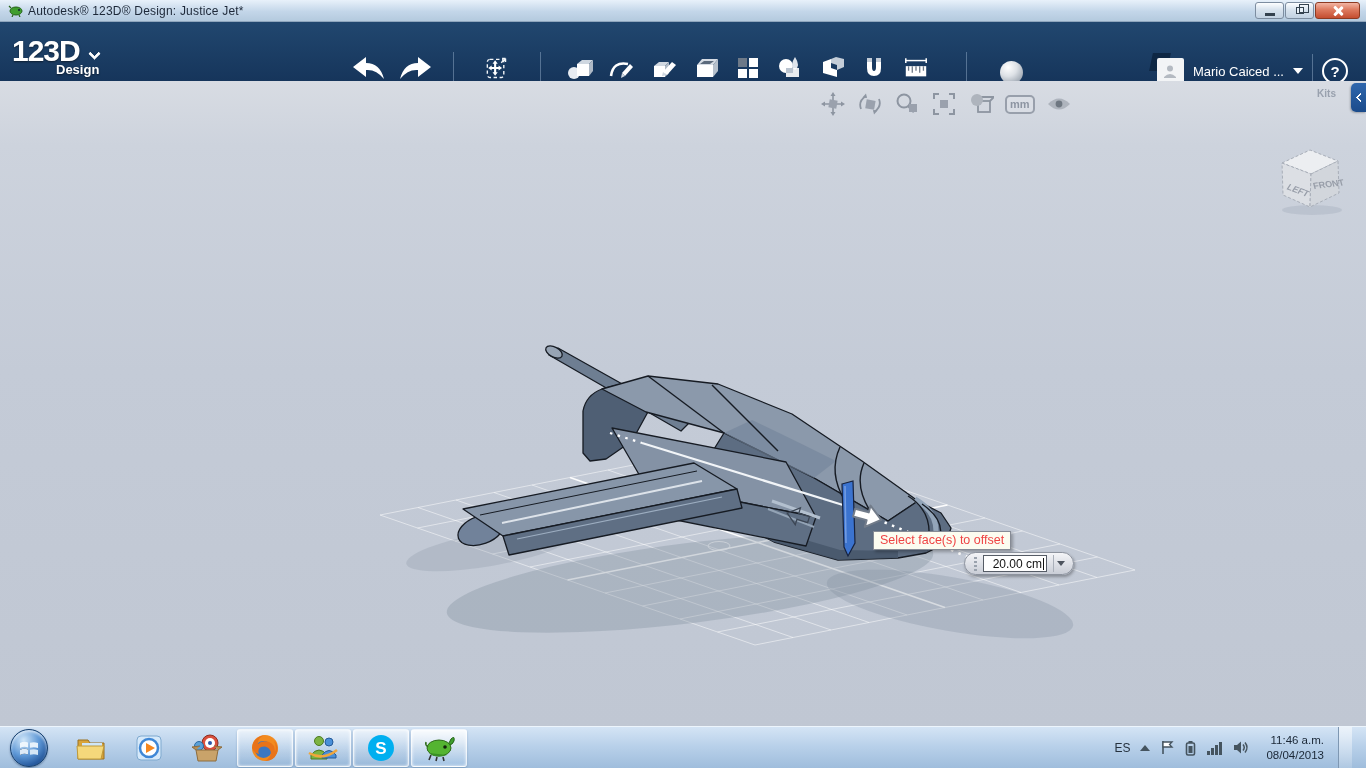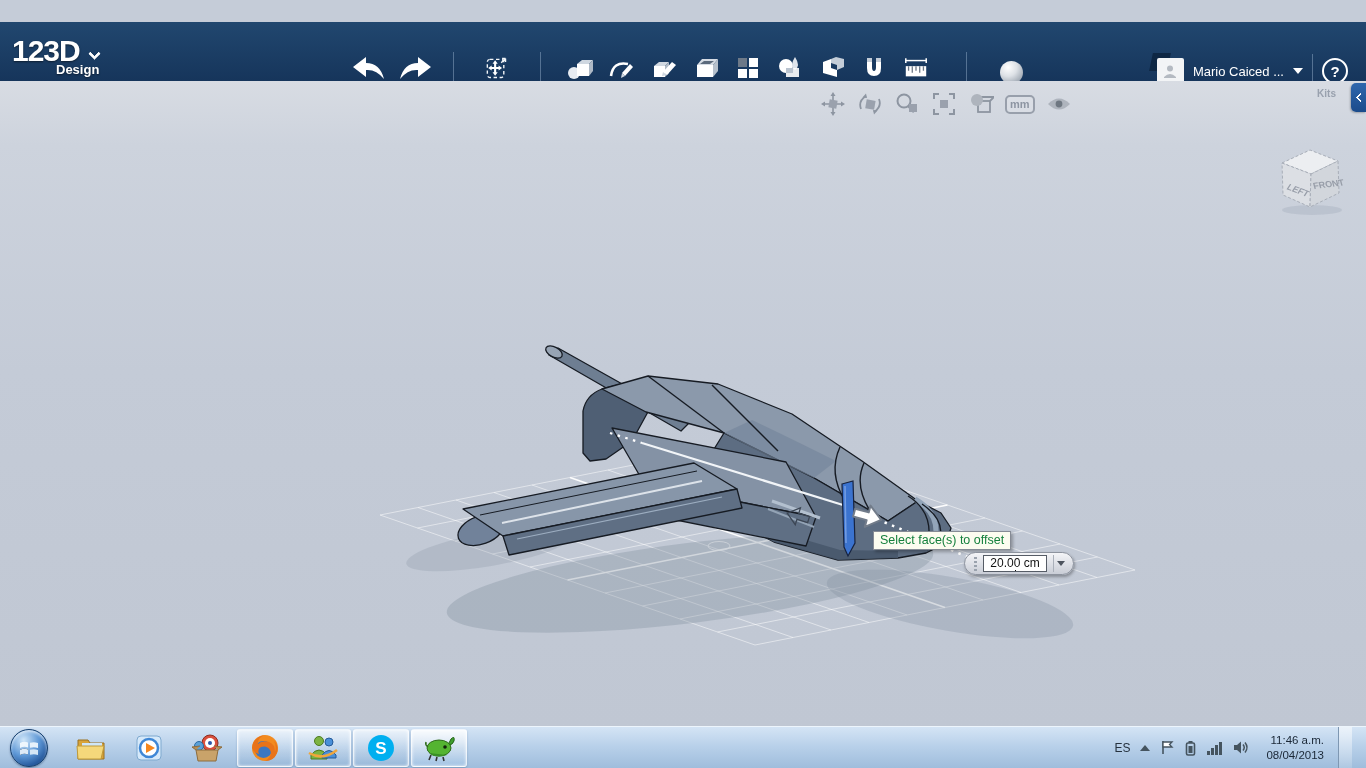--- a/index.html
+++ b/index.html
@@ -68,29 +68,29 @@
     color:#8d95a2; font-size:11px; font-weight:bold; display:flex; align-items:center;
     justify-content:center; padding:0 3px; background:rgba(255,255,255,.15);}
   .kits { position:absolute; right:30px; top:7px; color:#99a1ae; font-size:10px; font-weight:bold;}
   .kits-tab { position:absolute; right:0; top:2px; width:15px; height:29px;
     background:linear-gradient(#2f67ad,#1b4b8b); border-radius:5px 0 0 5px;
     display:flex; align-items:center; justify-content:center; box-shadow:-1px 1px 2px rgba(0,0,0,.25);}
   .chev-left { width:7px; height:7px; border-left:2.5px solid #fff; border-bottom:2.5px solid #fff;
     transform:rotate(45deg); margin-left:3px; border-radius:1px;}
   .viewcube { position:absolute; right:12px; top:58px; }
   .tooltip { position:absolute; left:873px; top:450px; background:#fcfcf0; border:1px solid #868b95;
-    color:#15803d; font-size:12.5px; padding:1px 6px 2px; white-space:nowrap;
+    color:#ef4444; font-size:12.5px; padding:1px 6px 2px; white-space:nowrap;
     box-shadow:2px 2px 3px rgba(0,0,0,.28);}
   .offset-widget { position:absolute; left:964px; top:471px; height:23px; display:flex; align-items:center;
     gap:6px; padding:0 6px 0 9px; border:1px solid #8d939e; border-radius:12px;
     background:linear-gradient(#f4f5f8,#c9cdd6); box-shadow:1px 2px 3px rgba(0,0,0,.3);}
   .drag-dots { width:3px; height:14px;
     background:repeating-linear-gradient(#9aa2ad 0 2px, transparent 2px 4px); }
   .offset-input { width:64px; height:17px; background:#fff; border:1px solid #565c66;
-    font-size:12px; color:#111; display:flex; align-items:center; justify-content:flex-end; padding:0 2px;flex-direction:column;}
+    font-size:12px; color:#111; display:flex; align-items:center; justify-content:flex-end; padding:0 2px;}
   .caret-line { width:1px; height:12px; background:#111; margin-left:1px;}
   .dd-btn { width:14px; height:17px; display:flex; align-items:center; justify-content:center;
     border-left:1px solid #aab0ba;}
   .dd-tri { width:0;height:0;border-left:4px solid transparent;border-right:4px solid transparent;
     border-top:5px solid #4d545e;}
 
   
   .taskbar { position:absolute; bottom:0; left:0; right:0; height:42px;
     background:linear-gradient(#d4e4f5,#b9d1ea 45%,#9fbddc); border-top:1px solid #edf5fc;
     display:flex; align-items:center;}
@@ -110,20 +110,39 @@
     border-bottom:6px solid #45545f; }
   .clock { text-align:right; font-size:11.5px; color:#1a2736; line-height:1.3; margin:0 4px 0 6px;}
   .show-desktop { width:14px; height:42px; border-left:1px solid #7e97b2;
     background:linear-gradient(rgba(255,255,255,.55),rgba(255,255,255,.15)); }
 </style>
 </head>
 <body>
 
 <div class="stage">
 
+  <div class="titlebar">
+    <svg class="app-ico" viewBox="0 0 15 13">
+      <ellipse cx="8" cy="7" rx="6" ry="4" fill="#3f9e2e" stroke="#246317"></ellipse>
+      <path d="M3,4 L1,2 M5,11 L4,13 M11,11 L12,13" stroke="#246317" stroke-width="1.2"></path>
+      <circle cx="11" cy="6" r="1" fill="#123"></circle>
+    </svg>
+    <span class="title">Autodesk® 123D® Design: Justice Jet*</span>
+    <div class="win-btns">
+      <div class="win-btn">
+          <span class="glyph-min"></span>
+        </div>
+      <div class="win-btn">
+          <span class="glyph-restore"></span>
+        </div>
+      <div class="win-btn close">
+          <span class="glyph-x"></span>
+        </div>
+    </div>
+  </div>
 
   <div class="appbar">
     <div class="logo">
       <span class="main">123D</span><span class="chev-down"></span>
       <div class="sub">Design</div>
     </div>
 
     <div class="undoredo">
       <svg width="38" height="26" viewBox="0 0 36 26">
         <path d="M2,11 L15,1 L15,7 Q29,7 33,23 Q25,13 15,14 L15,21 Z" fill="#fff"></path>

